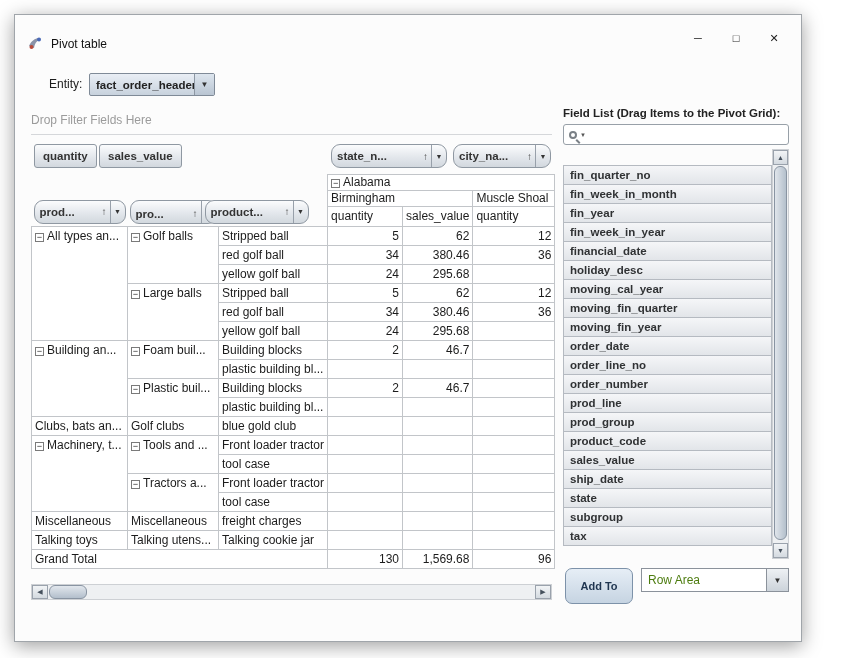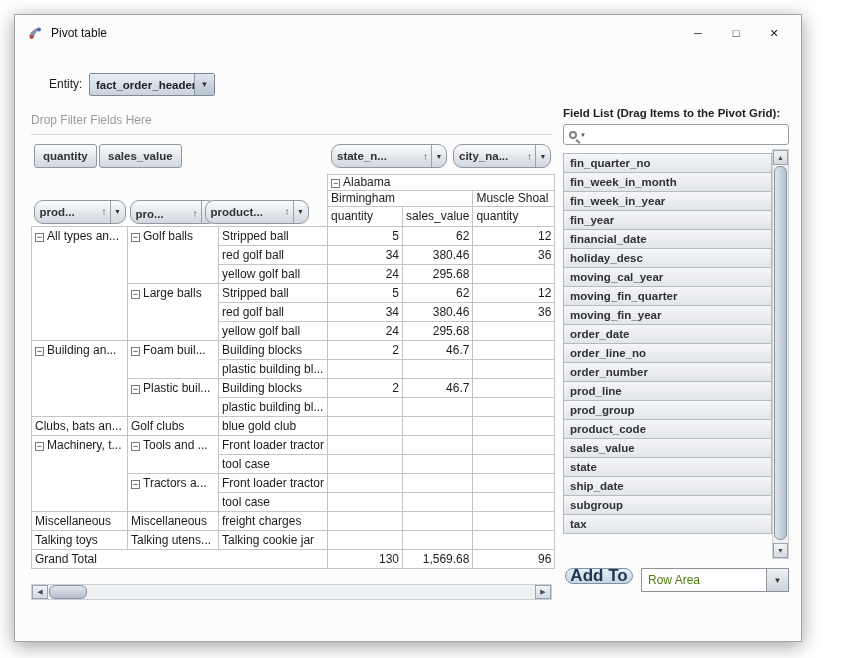--- a/index.html
+++ b/index.html
@@ -3,21 +3,21 @@
 <meta charset="utf-8">
 <style>
   * { margin:0; padding:0; box-sizing:border-box; }
   html,body { width:851px; height:658px; background:#ffffff; font-family:"Liberation Sans",sans-serif; }
   .window {
     position:absolute; left:14px; top:14px; width:788px; height:628px;
     background:#fcfcfc; border:1px solid #a0a5aa;
     box-shadow:0 4px 18px rgba(0,0,0,.38);
   }
   
-  .titlebar { position:absolute; left:0; top:0; right:0; height:36px; display:flex; align-items:center; padding:0 8px; }
+  .titlebar { position:absolute; left:0; top:0; right:0; height:36px; display:flex; align-items:flex-end; padding:0 8px; }
   .app-icon { width:16px; height:16px; margin-left:4px; }
   .title { font-size:12px; color:#111; margin-left:8px; }
   .win-controls { margin-left:auto; display:flex; }
   .wc { width:38px; height:26px; display:flex; align-items:center; justify-content:center; font-size:11px; color:#222; cursor:default; }
   
   .entity-label { position:absolute; left:34px; top:62px; font-size:12px; font-weight:normal; color:#1c1c1c; }
   .combo { position:absolute; left:74px; top:58px; width:126px; height:23px; border:1px solid #7f8a97; border-radius:2px;
            background:linear-gradient(#e9eef5,#c8d2dd); display:flex; align-items:center; }
   .combo-text { flex:1; padding-left:6px; font-size:11.5px; font-weight:bold; color:#222; white-space:nowrap; overflow:hidden; }
   .combo-arrow { width:20px; align-self:stretch; display:flex; align-items:center; justify-content:center;
@@ -63,28 +63,28 @@
   .search { position:absolute; left:0; top:109px; width:226px; height:21px; border:1px solid #98a0a8; border-radius:3px;
             background:#fff; display:flex; align-items:center; padding:0 5px; }
   .mag { width:8px; height:8px; border:2px solid #7a8086; border-radius:50%; position:relative; flex:0 0 auto; }
   .mag::after { content:""; position:absolute; width:2px; height:5px; background:#7a8086; left:6px; top:6px; transform:rotate(-45deg); }
   .mini-drop { font-size:6px; color:#555; margin-left:3px; flex:0 0 auto; }
   .search input { flex:1; border:none; outline:none; background:transparent; font-size:12px; margin-left:4px; min-width:0; }
   .field-list { position:absolute; left:0; top:134px; width:209px; height:410px; overflow:hidden; }
   .fl-item { height:20px; line-height:18px; border:1px solid #b5bac1; margin-top:-1px;
              background:linear-gradient(#f5f6f8,#e2e5e9); font-size:11.5px; font-weight:bold; color:#303234; padding-left:6px;
              white-space:nowrap; overflow:hidden; }
-  .fl-item:first-child { margin-top:4px; }
+  .fl-item:first-child { margin-top:16px; }
   .vscroll { position:absolute; left:209px; top:134px; width:17px; height:410px; background:#eef0f2; border:1px solid #cdd0d4; }
   .vs-up   { left:0; top:0; width:15px; height:15px; }
   .vs-down { left:0; bottom:0; width:15px; height:15px; }
   .vs-thumb { position:absolute; left:1px; top:16px; width:13px; height:374px;
               background:linear-gradient(90deg,#e0e5eb,#b4c0cc); border:1px solid #8994a2; border-radius:6px; }
-  .addto { position:absolute; left:2px; top:553px; width:68px; height:16px; border:1px solid #7d92a9; border-radius:12px;
-           background:linear-gradient(#e6eef6,#c6d4e2); font-size:17px; font-weight:bold; color:#1f3550;
+  .addto { position:absolute; left:2px; top:553px; width:68px; height:36px; border:1px solid #7d92a9; border-radius:7px;
+           background:linear-gradient(#e6eef6,#c6d4e2); font-size:11px; font-weight:bold; color:#1f3550;
            display:flex; align-items:center; justify-content:center; }
   .area-combo { position:absolute; left:78px; top:553px; width:148px; height:24px; border:1px solid #8b929b; background:#fff;
                 display:flex; align-items:center; }
   .area-text { flex:1; padding-left:6px; font-size:12px; color:#4d7c0f; }
   .area-arrow { width:22px; align-self:stretch; border-left:1px solid #8b929b; background:linear-gradient(#eef1f4,#ccd3da);
                 display:flex; align-items:center; justify-content:center; font-size:8px; color:#333; }
 </style>
 </head>
 <body>
 
@@ -303,36 +303,36 @@
   <div class="panel">
     <span class="fl-title">Field List (Drag Items to the Pivot Grid):</span>
     <div class="search">
       <span class="mag"></span>
       <span class="mini-drop">▼</span>
       <input type="text" style="">
     </div>
     <div class="field-list">
         <div class="fl-item">fin_quarter_no</div>
         <div class="fl-item">fin_week_in_month</div>
+        <div class="fl-item">fin_year</div>
         <div class="fl-item">fin_week_in_year</div>
-        <div class="fl-item">fin_year</div>
         <div class="fl-item">financial_date</div>
         <div class="fl-item">holiday_desc</div>
         <div class="fl-item">moving_cal_year</div>
         <div class="fl-item">moving_fin_quarter</div>
         <div class="fl-item">moving_fin_year</div>
         <div class="fl-item">order_date</div>
         <div class="fl-item">order_line_no</div>
         <div class="fl-item">order_number</div>
         <div class="fl-item">prod_line</div>
         <div class="fl-item">prod_group</div>
         <div class="fl-item">product_code</div>
         <div class="fl-item">sales_value</div>
+        <div class="fl-item">ship_date</div>
         <div class="fl-item">state</div>
-        <div class="fl-item">ship_date</div>
         <div class="fl-item">subgroup</div>
         <div class="fl-item">tax</div>
       </div>
     <div class="vscroll">
       <span class="sbtn vs-up">▲</span>
       <div class="vs-thumb"></div>
       <span class="sbtn vs-down">▼</span>
     </div>
     <div class="addto">Add To</div>
     <div class="area-combo">

